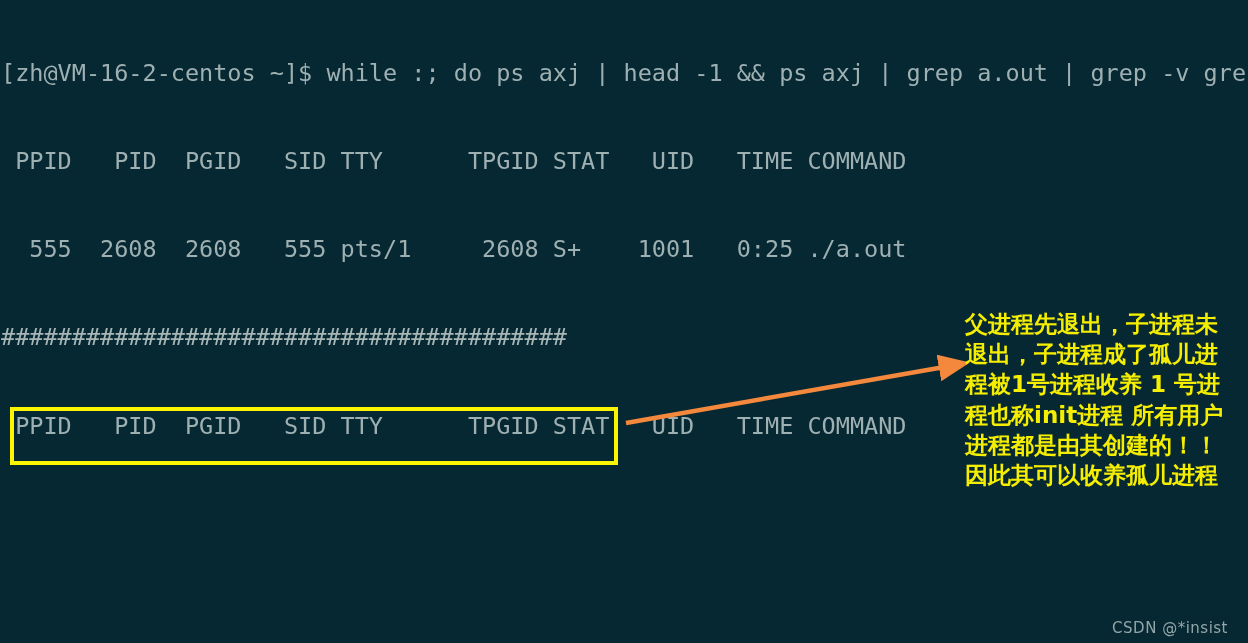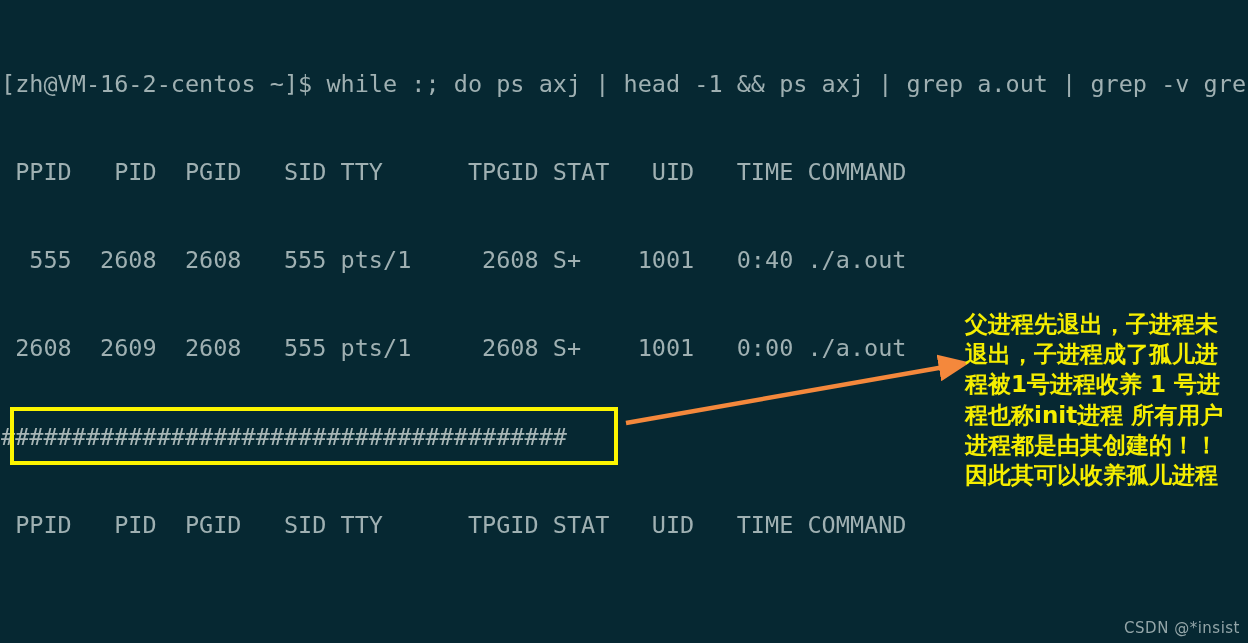--- a/index.html
+++ b/index.html
@@ -22,21 +22,21 @@
     top: 0;
     width: 1248px;
     height: 643px;
     background: #062832;
     color: #9fb0b2;
     font-family: "DejaVu Sans Mono", "Liberation Mono", monospace;
     font-size: 23.5px;
     line-height: 29.4px;
     letter-spacing: 0px;
     white-space: pre;
-    padding: 11px 0 0 1px;
+    padding: 0 0 0 1px;
     box-sizing: border-box;
   }
   .tline {
     white-space: pre;
     height: 29.4px;
     display: block;
     color: #9fb0b2;
   }
   .sep { color: #a8b6b6; }
 
@@ -74,37 +74,36 @@
     line-height: 30.2px;
     font-weight: 600;
     letter-spacing: 0px;
     white-space: nowrap;
   }
   #annotation .aline { display: block; height: 30.2px; }
 
   
   #watermark {
     position: absolute;
-    right: 8px;
+    right: 20px;
     bottom: 6px;
     color: #9fb0b2;
     font-family: "DejaVu Sans", "Liberation Sans", sans-serif;
     font-size: 15px;
     letter-spacing: 0.5px;
     opacity: 0.92;
   }
 </style>
 </head>
 <body>
 
 <div id="terminal">
   <span class="tline">[zh@VM-16-2-centos ~]$ while :; do ps axj | head -1 &amp;&amp; ps axj | grep a.out | grep -v gre</span>
   <span class="tline"> PPID   PID  PGID   SID TTY      TPGID STAT   UID   TIME COMMAND</span>
-  <span class="tline">  555  2608  2608   555 pts/1     2608 S+    1001   0:40 ./a.out</span>
-  <span class="tline"> 2608  2609  2608   555 pts/1     2608 S+    1001   0:00 ./a.out</span>
+  <span class="tline">  555  2608  2608   555 pts/1     2608 S+    1001   0:25 ./a.out</span>
   <span class="tline sep">########################################</span>
   <span class="tline"> PPID   PID  PGID   SID TTY      TPGID STAT   UID   TIME COMMAND</span>
   
   
   
   
   
   
   
   

